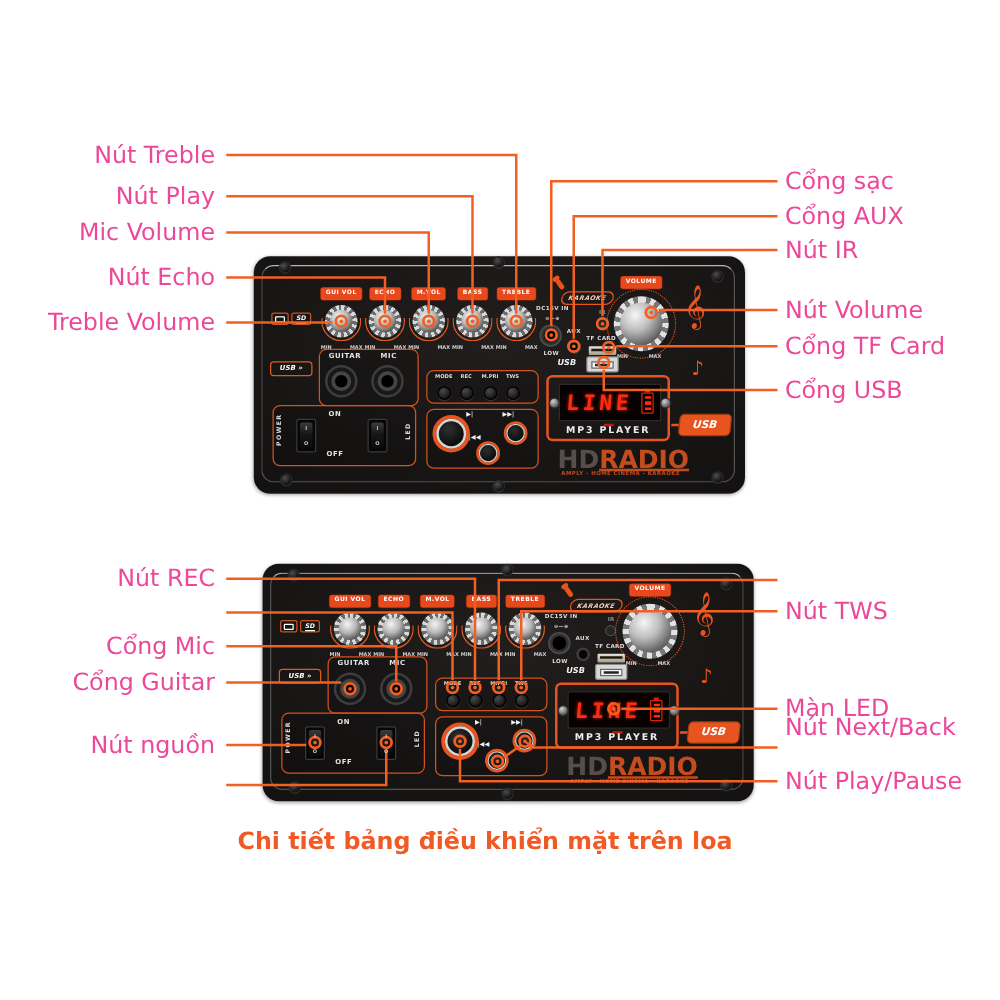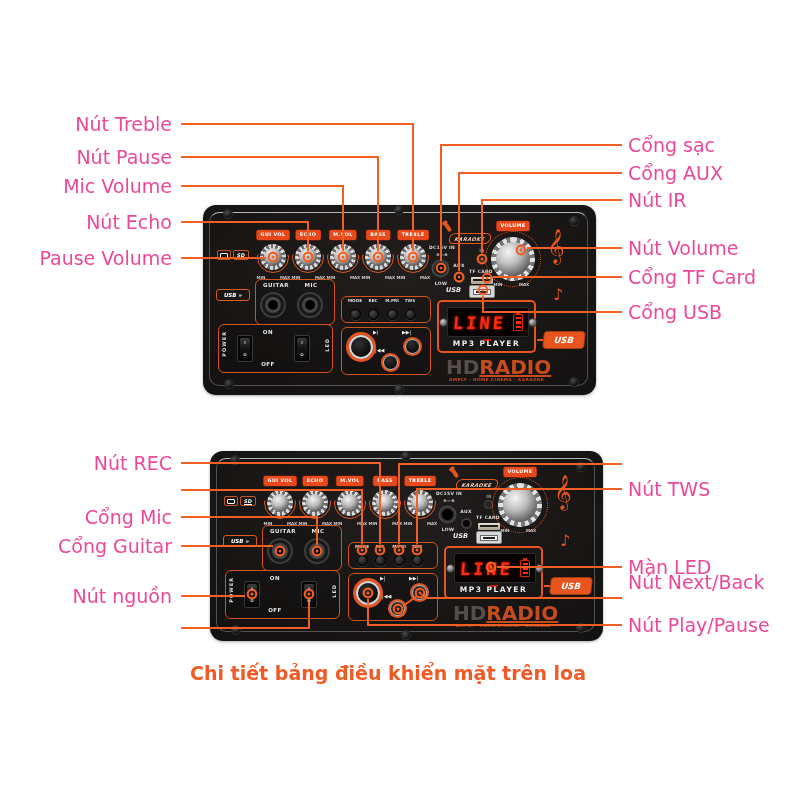--- a/index.html
+++ b/index.html
@@ -512,24 +512,24 @@
         <circle class="o" cx="398" cy="609" r="4.3"></circle>
         <circle class="i" cx="398" cy="609" r="1.5"></circle>
       </g>
     <g>
         <circle class="o" cx="368" cy="593" r="4.3"></circle>
         <circle class="i" cx="368" cy="593" r="1.5"></circle>
       </g>
   </svg>
 
   <div class="co-label co-left" style="top:114px">Nút Treble</div>
-  <div class="co-label co-left" style="top:147px">Nút Pause</div>
+  <div class="co-label co-left" style="top:147px">Nút Play</div>
   <div class="co-label co-left" style="top:176px">Mic Volume</div>
   <div class="co-label co-left" style="top:212px">Nút Echo</div>
-  <div class="co-label co-left" style="top:248px">Pause Volume</div>
+  <div class="co-label co-left" style="top:248px">Treble Volume</div>
   <div class="co-label co-right" style="top:135px">Cổng sạc</div>
   <div class="co-label co-right" style="top:163px">Cổng AUX</div>
   <div class="co-label co-right" style="top:190px">Nút IR</div>
   <div class="co-label co-right" style="top:238px">Nút Volume</div>
   <div class="co-label co-right" style="top:267px">Cổng TF Card</div>
   <div class="co-label co-right" style="top:302px">Cổng USB</div>
   <div class="co-label co-left" style="top:453px">Nút REC</div>
   <div class="co-label co-left" style="top:507px">Cổng Mic</div>
   <div class="co-label co-left" style="top:536px">Cổng Guitar</div>
   <div class="co-label co-left" style="top:586px">Nút nguồn</div>

